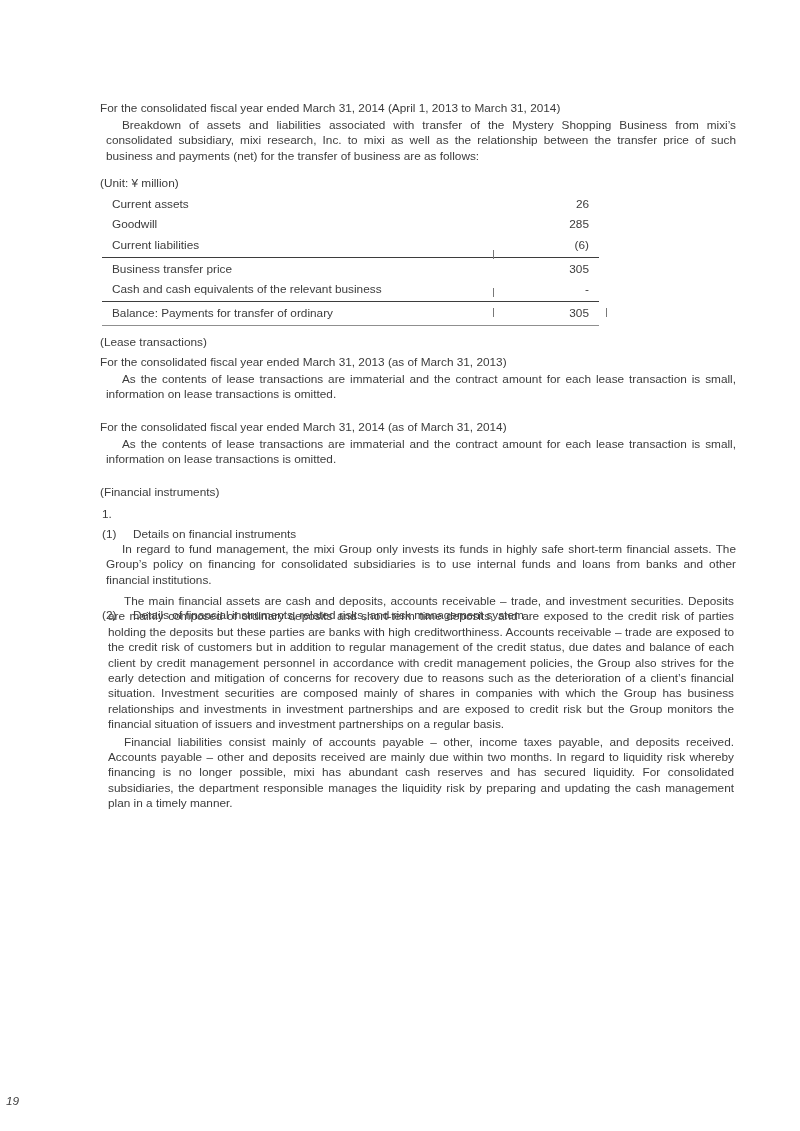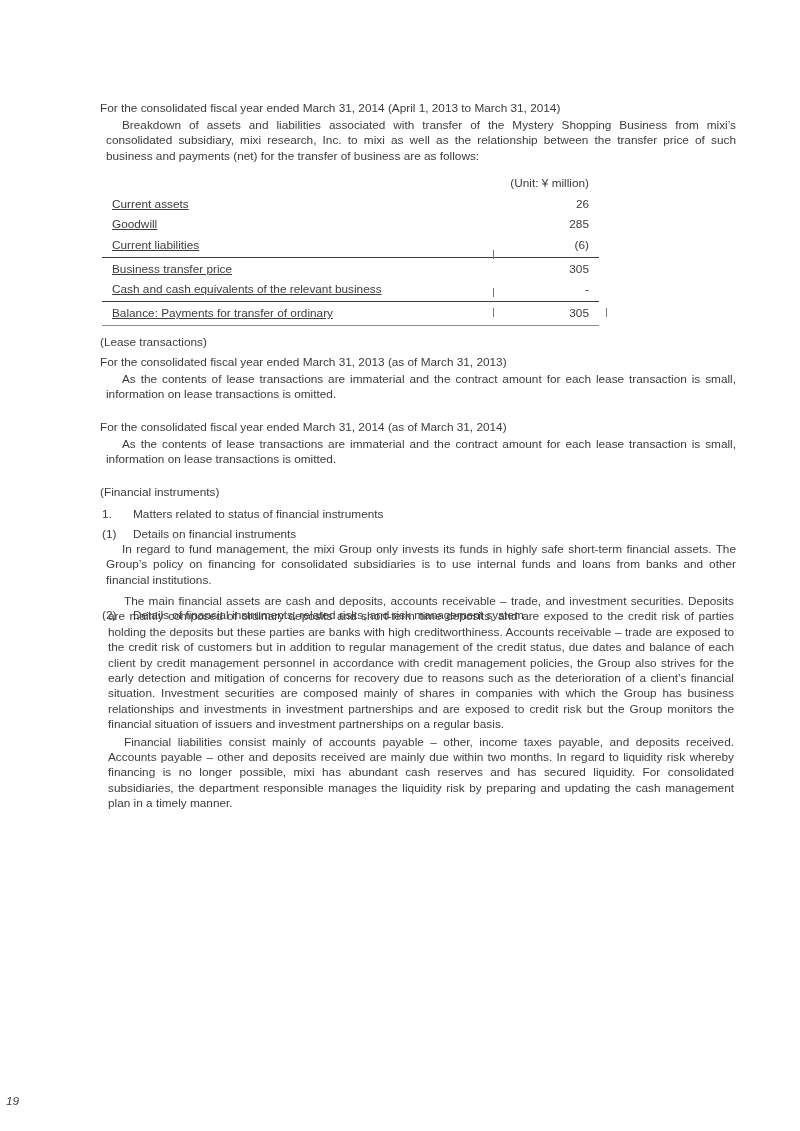--- a/index.html
+++ b/index.html
@@ -25,31 +25,31 @@
     padding-left: 6px;
     text-indent: 16px;
     text-align: justify;
   }
   .li { display: flex; }
   .li .marker { width: 27px; flex: none; }
 
   
   .table-wrap { left: -2px; width: 505px; }
   .unit-row {
-    text-align: right;
+    text-align: left;
     padding-right: 12px;
     height: 17px;
   }
   .t-body { position: relative; }
   .t-row {
     display: flex;
     align-items: center;
     height: 18.7px;
   }
-  .t-label { flex: 1; padding-left: 8px; text-decoration: underline; }
+  .t-label { flex: 1; padding-left: 8px; }
   .t-value { width: 110px; text-align: right; padding-right: 8px; }
   .hrule   { height: 0; border-top: 1.5px solid #3d3d3d; }
   .hrule-light { height: 0; border-top: 1px solid #8f8f8f; }
   .tick {
     position: absolute;
     width: 1px;
     background: #787878;
   }
   .page-number {
     position: absolute;
@@ -116,21 +116,20 @@
   <div class="abs para" style="top:364px">As the contents of lease transactions are immaterial and the contract amount for each lease transaction is small, information on lease transactions is omitted.</div>
 
   <div class="abs heading" style="top:412px">For the consolidated fiscal year ended March 31, 2014 (as of March 31, 2014)</div>
 
   <div class="abs para" style="top:429px">As the contents of lease transactions are immaterial and the contract amount for each lease transaction is small, information on lease transactions is omitted.</div>
 
   <div class="abs heading" style="top:477px">(Financial instruments)</div>
 
   <div class="abs li" style="top:497px">
     <span class="marker">1.</span>
-    <span>Matters related to status of financial instruments</span>
   </div>
 
   <div class="abs li" style="top:517px">
     <span class="marker">(1)</span>
     <span>Details on financial instruments</span>
   </div>
 
   <div class="abs para" style="top:534px">In regard to fund management, the mixi Group only invests its funds in highly safe short-term financial assets. The Group’s policy on financing for consolidated subsidiaries is to use internal funds and loans from banks and other financial institutions.</div>
 
   <div class="abs li" style="top:598px">

